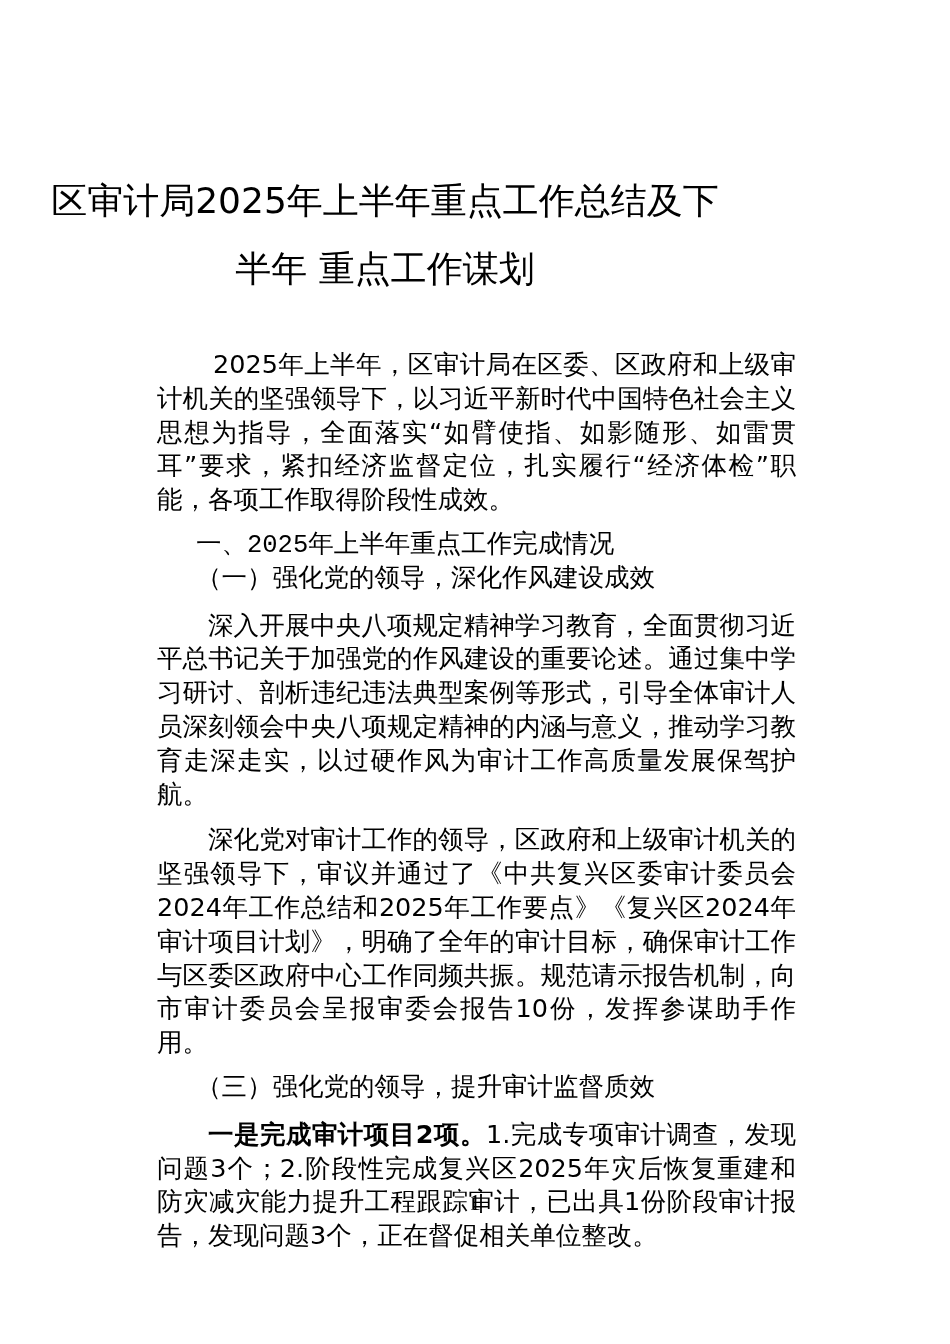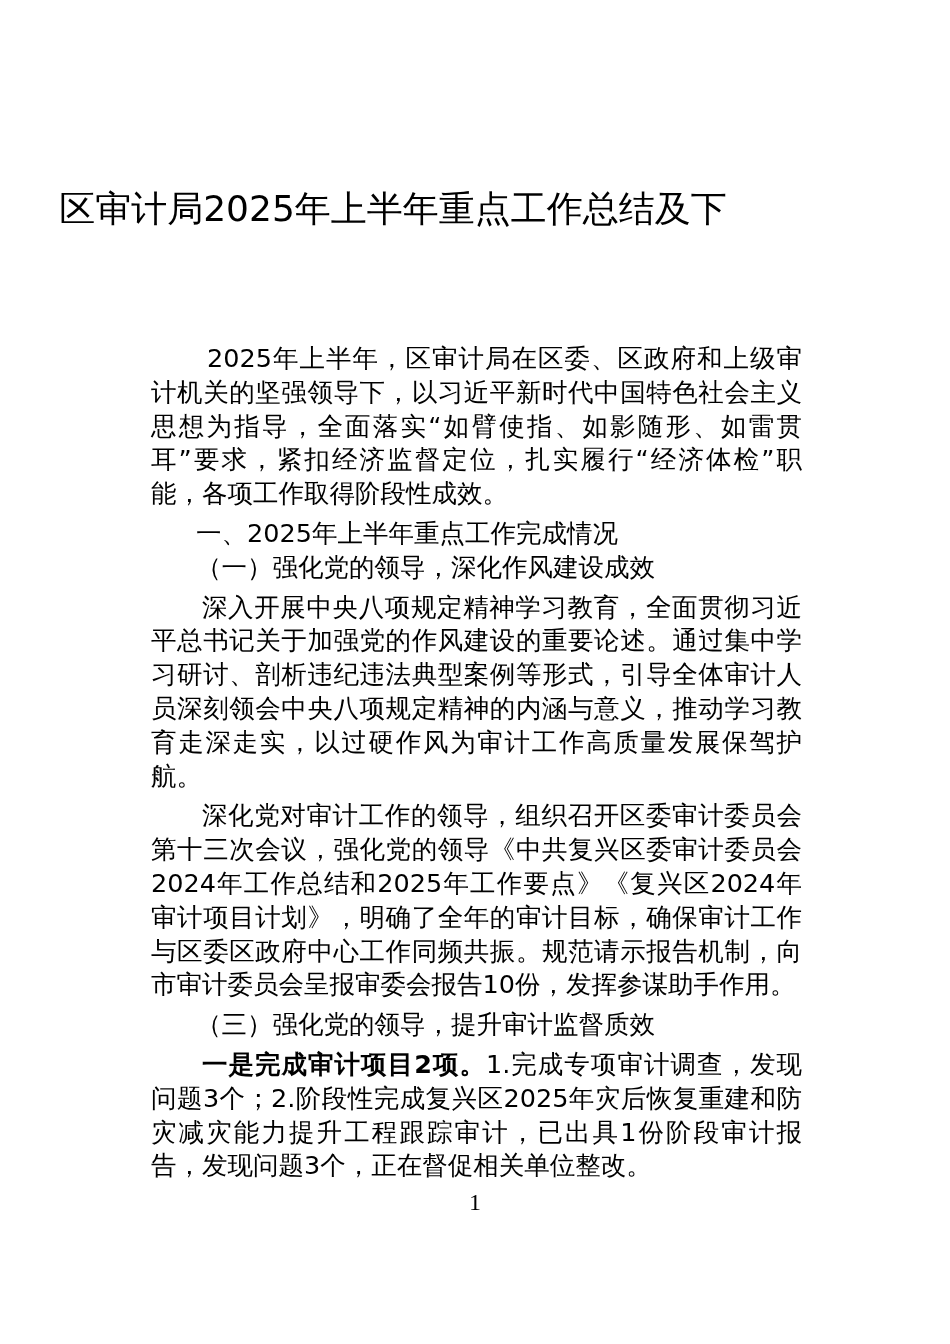--- a/index.html
+++ b/index.html
@@ -24,44 +24,45 @@
   }
   .title {
     position: absolute;
     left: 0;
     width: 762px;
     text-align: center;
     font-size: 36px;
     line-height: 44px;
     letter-spacing: 0px;
     font-weight: normal;
-    margin: 12px;
+    margin: 4px;
   }
   .title-line-1 { top: 175px; }
   .title-line-2 { top: 243px; }
   .body-text {
     position: absolute;
     left: 145px;
     width: 663px;
     top: 336px;
     font-size: 25.5px;
     line-height: 33.8px;
     text-align: justify;
     text-justify: inter-character;
   }
   .para {
-    margin: 6px;
+    margin: 12px;
     text-indent: 51px;
   }
   .para.first {
     text-indent: 56px;
   }
   .heading {
     margin: 0;
     text-indent: 51px;
+    font-family: Liberation Mono, monospace;
   }
   .bold-lead {
     font-weight: bold;
   }
   .page-number {
     position: absolute;
     left: 0;
     width: 950px;
     top: 1187px;
     text-align: center;
@@ -69,32 +70,33 @@
     font-size: 24px;
     line-height: 30px;
   }
 </style>
 </head>
 <body>
 
 <div class="page">
 
   <h1 class="title title-line-1">区审计局2025年上半年重点工作总结及下</h1>
+  <h1 class="title title-line-2">半年 重点工作谋划</h1>
 
   <div class="body-text">
     <p class="para first">2025年上半年，区审计局在区委、区政府和上级审计机关的坚强领导下，以习近平新时代中国特色社会主义思想为指导，全面落实“如臂使指、如影随形、如雷贯耳”要求，紧扣经济监督定位，扎实履行“经济体检”职能，各项工作取得阶段性成效。</p>
 
     <p class="heading">一、2025年上半年重点工作完成情况</p>
 
     <p class="heading">（一）强化党的领导，深化作风建设成效</p>
 
     <p class="para">深入开展中央八项规定精神学习教育，全面贯彻习近平总书记关于加强党的作风建设的重要论述。通过集中学习研讨、剖析违纪违法典型案例等形式，引导全体审计人员深刻领会中央八项规定精神的内涵与意义，推动学习教育走深走实，以过硬作风为审计工作高质量发展保驾护航。</p>
 
 
-    <p class="para">深化党对审计工作的领导，组织召开区委审计委员会第十三次会议，强化党的领导《中共复兴区委审计委员会2024年工作总结和2025年工作要点》《复兴区2024年审计项目计划》，明确了全年的审计目标，确保审计工作与区委区政府中心工作同频共振。规范请示报告机制，向市审计委员会呈报审委会报告10份，发挥参谋助手作用。</p>
+    <p class="para">深化党对审计工作的领导，区政府和上级审计机关的坚强领导下，审议并通过了《中共复兴区委审计委员会2024年工作总结和2025年工作要点》《复兴区2024年审计项目计划》，明确了全年的审计目标，确保审计工作与区委区政府中心工作同频共振。规范请示报告机制，向市审计委员会呈报审委会报告10份，发挥参谋助手作用。</p>
 
     <p class="heading">（三）强化党的领导，提升审计监督质效</p>
 
     <p class="para"><span class="bold-lead">一是完成审计项目2项。</span><span>1.完成专项审计调查，发现问题3个；2.阶段性完成复兴区2025年灾后恢复重建和防灾减灾能力提升工程跟踪审计，已出具1份阶段审计报告，发现问题3个，正在督促相关单位整改。</span></p>
   </div>
 
   <div class="page-number">1</div>
 </div>
 
 </body></html>

